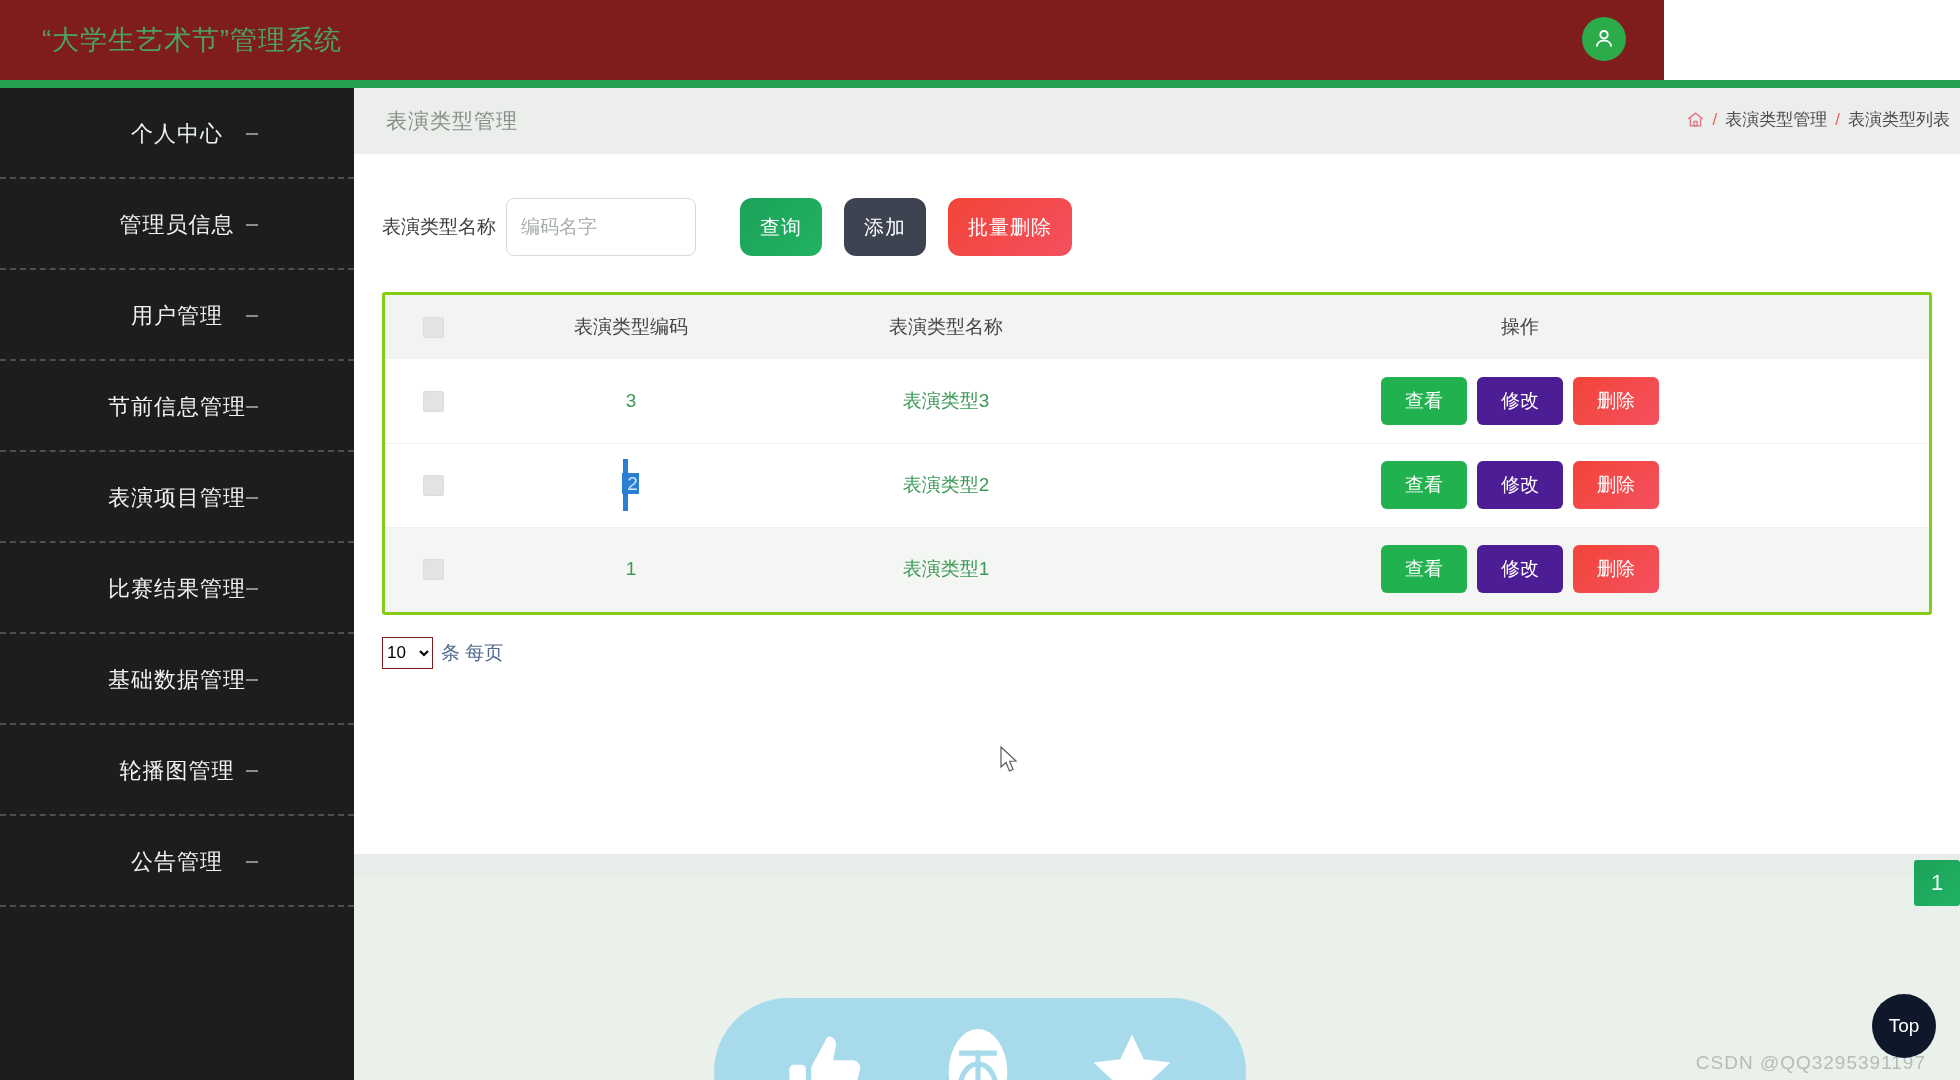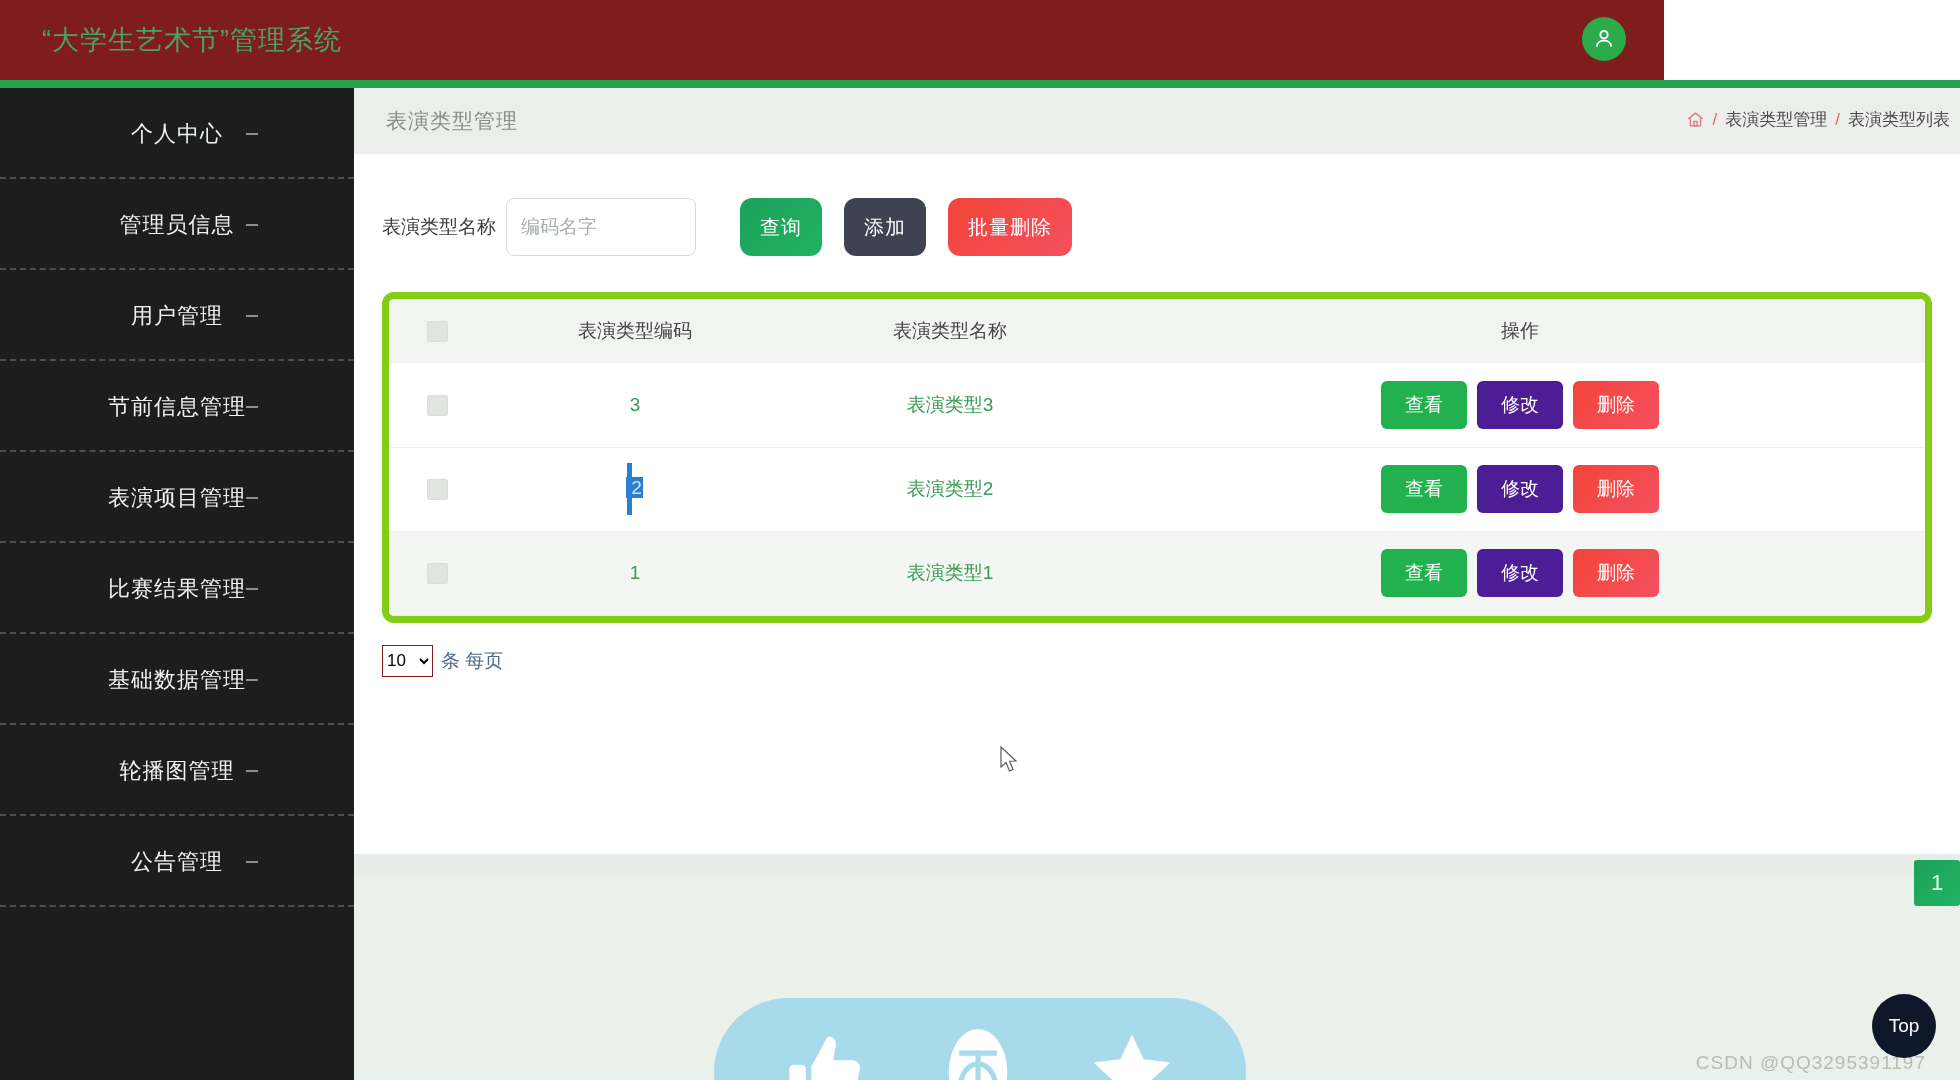--- a/index.html
+++ b/index.html
@@ -147,22 +147,22 @@
     font-family: "Liberation Sans", sans-serif;
     padding: 0 20px;
   }
   .btn-query { background: linear-gradient(135deg,#1ba25a,#22b263); margin-left: 44px; }
   .btn-add   { background: #3e4352; margin-left: 22px; }
   .btn-del   { background: linear-gradient(135deg,#f24438,#f4505f); margin-left: 22px; }
 
   
   .table-wrap {
     margin: 22px 28px 0 28px;
-    border: 7px solid #84cc16;
-    border-radius: 12px;
+    border: 3px solid #84cc16;
+    border-radius: 3px;
     overflow: hidden;
   }
   table { width: 100%; border-collapse: collapse; }
   thead th {
     background: #f2f4f2;
     height: 64px;
     font-size: 19px;
     font-weight: normal;
     color: #444;
     text-align: center;

